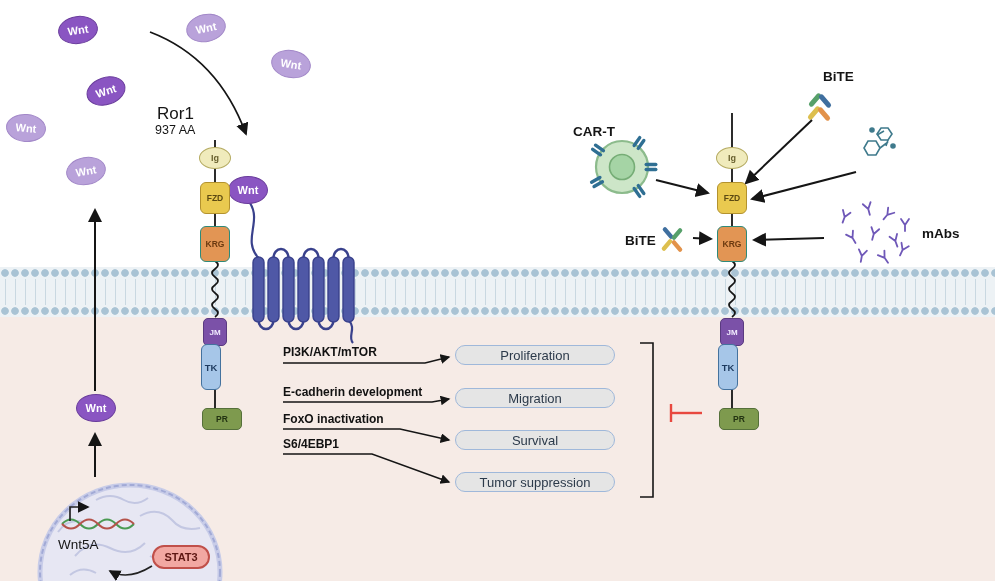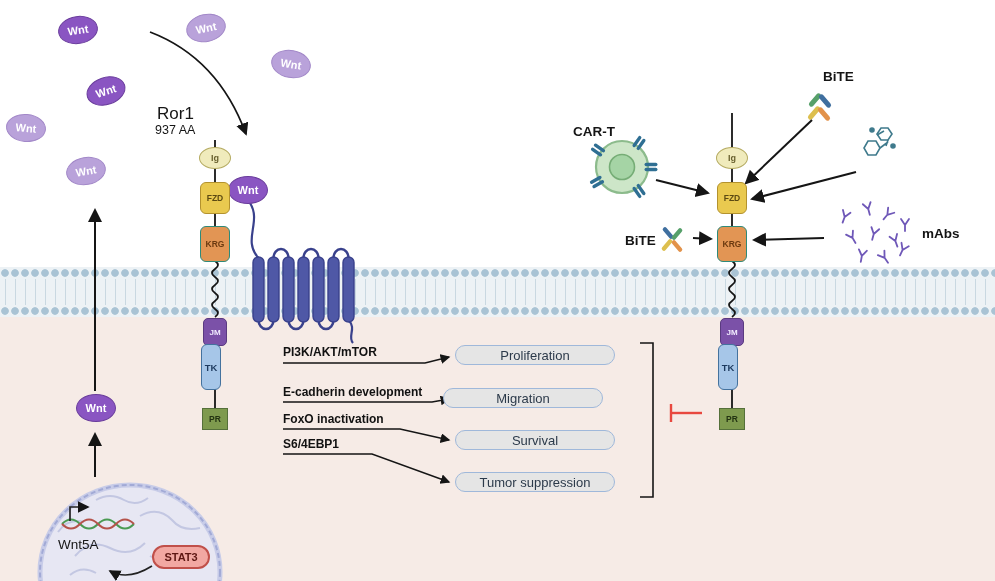--- a/index.html
+++ b/index.html
@@ -18,21 +18,21 @@
   .wnt{position:absolute;width:40px;height:28px;border-radius:50%;display:flex;align-items:center;justify-content:center;
        color:#fff;font-size:11px;font-weight:bold}
   .wnt.dark{background:#8a55c2;border:1.5px solid #6a3d9c}
   .wnt.light{background:#b9a2da;border:1.5px solid #a288c8}
   .chip{position:absolute;display:flex;align-items:center;justify-content:center;font-weight:bold;border-radius:6px;border:1.6px solid}
   .chip.ig{width:32px;height:22px;border-radius:50%;background:#f0ebbc;border-color:#b5ab62;color:#6a6230;font-size:9px}
   .chip.fzd{width:30px;height:32px;background:#e9c94f;border-color:#b3922e;color:#5c4a12;font-size:8.5px}
   .chip.krg{width:30px;height:36px;background:#e29554;border-color:#2e8a7a;color:#6b3a10;font-size:8.5px}
   .chip.jm{width:24px;height:28px;background:#7b51a8;border-color:#5a3a80;color:#f2ecff;font-size:8px;border-radius:5px}
   .chip.tk{width:20px;height:46px;background:#a6c6e8;border-color:#44729e;color:#1d3a5f;font-size:9.5px}
-  .chip.pr{width:26px;height:22px;background:#7e9a4e;border-color:#55703a;color:#233312;font-size:8.5px;border-radius:0}
+  .chip.pr{width:40px;height:22px;background:#7e9a4e;border-color:#55703a;color:#233312;font-size:8.5px;border-radius:5px}
   .lbl{position:absolute;color:#151515}
   .lbl.big{font-size:17px}
   .lbl.small{font-size:12.5px}
   .lbl.bold{font-weight:bold;font-size:13.5px}
   .pw-label{position:absolute;font-size:12px;font-weight:bold;color:#111;white-space:nowrap}
   .outcome{position:absolute;width:160px;height:20px;background:#e5e5e5;border:1.4px solid #9fb8da;border-radius:11.5px;
            display:flex;align-items:center;justify-content:center;font-size:13px;color:#2c3a4a}
   .stat3{position:absolute;left:152px;top:545px;width:58px;height:24px;background:#f2a8a2;border:2px solid #c0504a;border-radius:12px;
          display:flex;align-items:center;justify-content:center;font-size:11px;font-weight:bold;color:#5e1713}
 </style>
@@ -240,19 +240,19 @@
   <div class="lbl bold" style="left:823px;top:69px">BiTE</div>
   <div class="lbl bold" style="left:922px;top:226px">mAbs</div>
   <div class="lbl bold" style="left:625px;top:233px">BiTE</div>
 
   <div class="pw-label" style="left:283px;top:345px">PI3K/AKT/mTOR</div>
   <div class="pw-label" style="left:283px;top:385px">E-cadherin development</div>
   <div class="pw-label" style="left:283px;top:412px">FoxO inactivation</div>
   <div class="pw-label" style="left:283px;top:437px">S6/4EBP1</div>
 
   <div class="outcome" style="left:455px;top:345px">Proliferation</div>
-  <div class="outcome" style="left:443px;top:388px">Migration</div>
+  <div class="outcome" style="left:455px;top:388px">Migration</div>
   <div class="outcome" style="left:455px;top:430px">Survival</div>
   <div class="outcome" style="left:455px;top:472px">Tumor suppression</div>
 
   <div class="lbl" style="left:58px;top:537px;font-size:13.5px">Wnt5A</div>
   <div class="stat3">STAT3</div>
 </div>
 
 </body></html>

